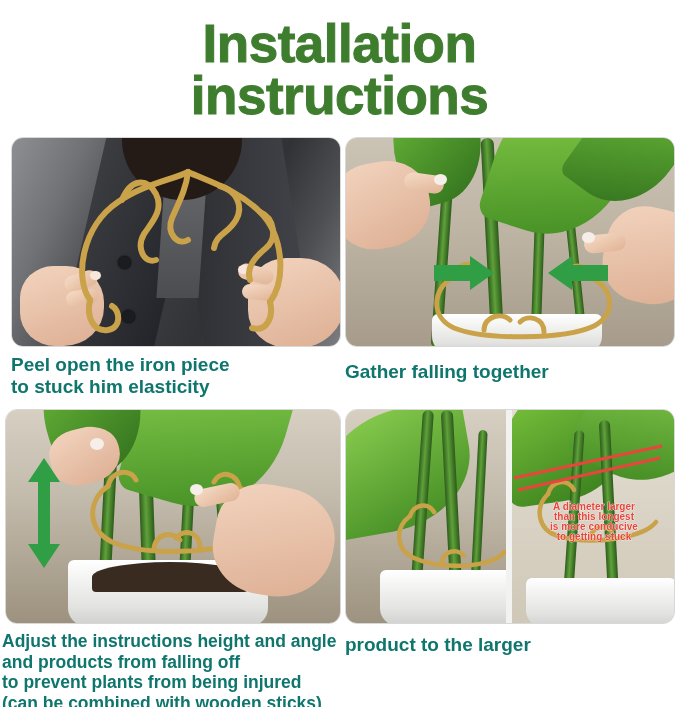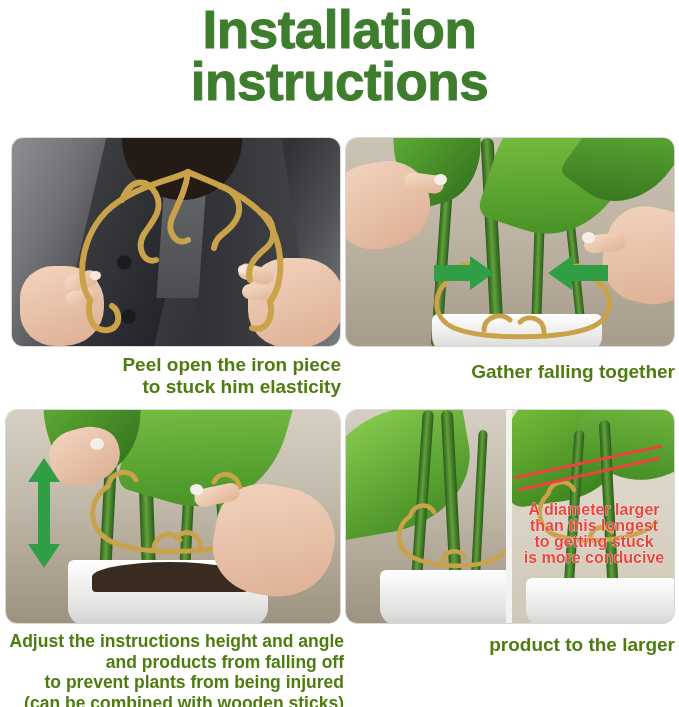--- a/index.html
+++ b/index.html
@@ -21,21 +21,21 @@
     background: #fff;
   }
   .title {
     text-align: center;
     color: #3f7d2e;
     font-family: "Liberation Sans", sans-serif;
     font-weight: bold;
     font-size: 53px;
     line-height: 0.98;
     letter-spacing: -0.5px;
-    padding-top: 4px;
+    padding-top: 18px;
     -webkit-text-stroke: 1px #3f7d2e;
   }
   .title .line2 { display: block; }
 
   .grid {
     position: absolute;
     top: 137px;
     left: 0;
     width: 679px;
   }
@@ -53,25 +53,25 @@
     height: 210px;
     border-radius: 12px;
     overflow: hidden;
     position: relative;
     border: 1px solid #d8d8d8;
     box-sizing: border-box;
   }
   .photo.tall { height: 215px; }
 
   .caption {
-    text-align: right;
+    text-align: left;
     font-weight: bold;
     font-size: 19px;
     line-height: 1.18;
-    color: #4d7c0f;
+    color: #0f766e;
     margin-top: 7px;
     font-family: "Liberation Sans", sans-serif;
   }
   .caption.small { font-size: 17.5px; }
   .caption.wide { width: 352px; margin-left: -11px; }
 
   
   .bg-jacket {
     position: absolute; inset: 0;
     background:
@@ -158,21 +158,21 @@
     border-radius: 50% 50% 4px 4px;
   }
   .arrow-green {
     position: absolute;
     color: #2f9e44;
   }
   .red-text {
     position: absolute;
     color: #e8453c;
     font-weight: bold;
-    font-size: 16px;
+    font-size: 10px;
     line-height: 1.0;
     text-align: center;
     -webkit-text-stroke: 0.6px #ffffff;
     paint-order: stroke fill;
     font-family: "Liberation Sans", sans-serif;
   }
   .divider-white {
     position: absolute;
     background: #f2f2f0;
   }
@@ -354,22 +354,22 @@
           </svg>
 
           <svg style="position:absolute; left:0; top:22px;" width="164" height="90" viewBox="0 0 164 90">
             <path d="M2,46 L150,14" stroke="#e8453c" stroke-width="3" fill="none"></path>
             <path d="M6,58 L148,26" stroke="#e8453c" stroke-width="3" fill="none"></path>
           </svg>
 
           <div class="red-text" style="left:-4px; top:92px; width:172px;">
             <div>A diameter larger</div>
             <div>than this longest</div>
+            <div>is more conducive</div>
             <div>to getting stuck</div>
-            <div>is more conducive</div>
           </div>
         </div>
       </div>
       <div class="caption" style="margin-top:10px;">
         <div>product to the larger</div>
       </div>
     </div>
 
   </div>
 </div>

